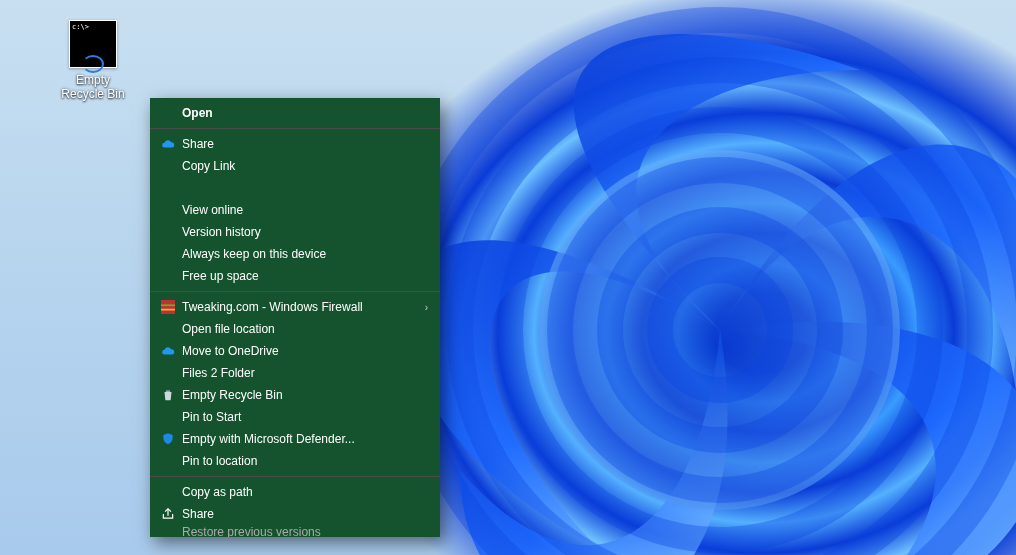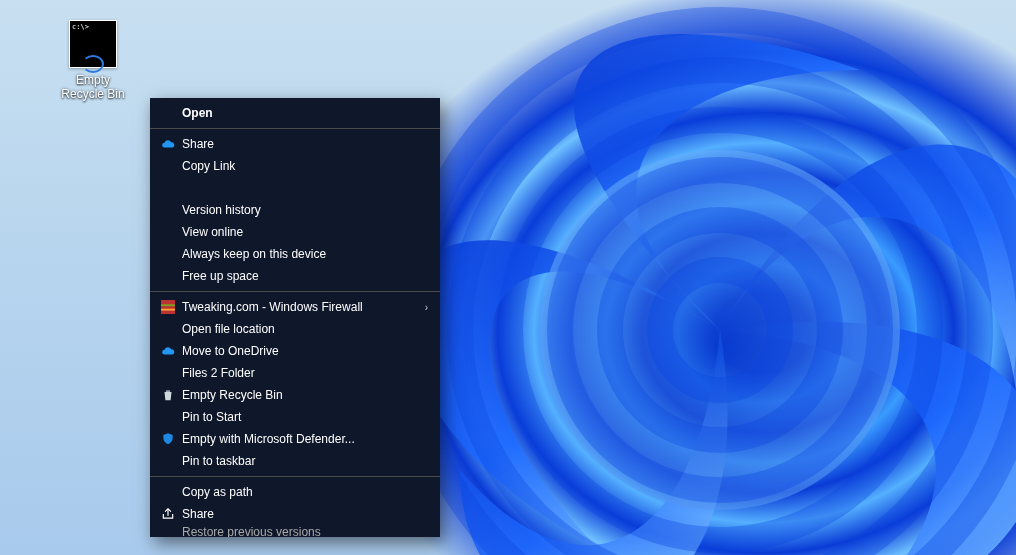--- a/index.html
+++ b/index.html
@@ -62,21 +62,21 @@
     line-height: 14px;
     text-shadow: 0 1px 2px rgba(0,0,0,.8), 0 0 3px rgba(0,0,0,.5);
     padding: 1px 2px;
     word-wrap: break-word;
   }
   
   .context-menu {
     position: absolute;
     left: 150px; top: 98px;
     width: 290px;
-    background: #0f172a;
+    background: #14532d;
     color: #fff;
     font-size: 12px;
     box-shadow: 4px 6px 16px rgba(0,0,0,.5);
     padding: 4px 0 0 0;
     overflow: hidden;
     max-height: 457px; 
   }
   .menu-item {
     display: flex;
     align-items: center;
@@ -173,25 +173,25 @@
   </div>
   <div class="menu-item">
     <span class="icon-slot"></span>
     <span class="label">Copy Link</span>
   </div>
   <div class="menu-item">
     <span class="icon-slot"></span>
   </div>
   <div class="menu-item">
     <span class="icon-slot"></span>
+    <span class="label">View online</span>
+  </div>
+  <div class="menu-item">
+    <span class="icon-slot"></span>
     <span class="label">Version history</span>
-  </div>
-  <div class="menu-item">
-    <span class="icon-slot"></span>
-    <span class="label">View online</span>
   </div>
   <div class="menu-item">
     <span class="icon-slot"></span>
     <span class="label">Always keep on this device</span>
   </div>
   <div class="menu-item">
     <span class="icon-slot"></span>
     <span class="label">Free up space</span>
   </div>
   <div class="menu-sep"></div>
@@ -239,21 +239,21 @@
   <div class="menu-item">
     <span class="icon-slot">
       <svg class="mini-ico" viewBox="0 0 24 24">
           <path d="M12 2l8 3v5c0 5-3.4 9.7-8 11-4.6-1.3-8-6-8-11V5l8-3z" fill="#1e88e5"></path>
         </svg>
     </span>
     <span class="label">Empty with Microsoft Defender...</span>
   </div>
   <div class="menu-item">
     <span class="icon-slot"></span>
-    <span class="label">Pin to taskbar</span>
+    <span class="label">Pin to location</span>
   </div>
   <div class="menu-sep"></div>
 
   <div class="menu-item">
     <span class="icon-slot"></span>
     <span class="label">Copy as path</span>
   </div>
   <div class="menu-item">
     <span class="icon-slot">
       <svg class="mini-ico" viewBox="0 0 24 24" fill="none" stroke="#fff" stroke-width="2">

